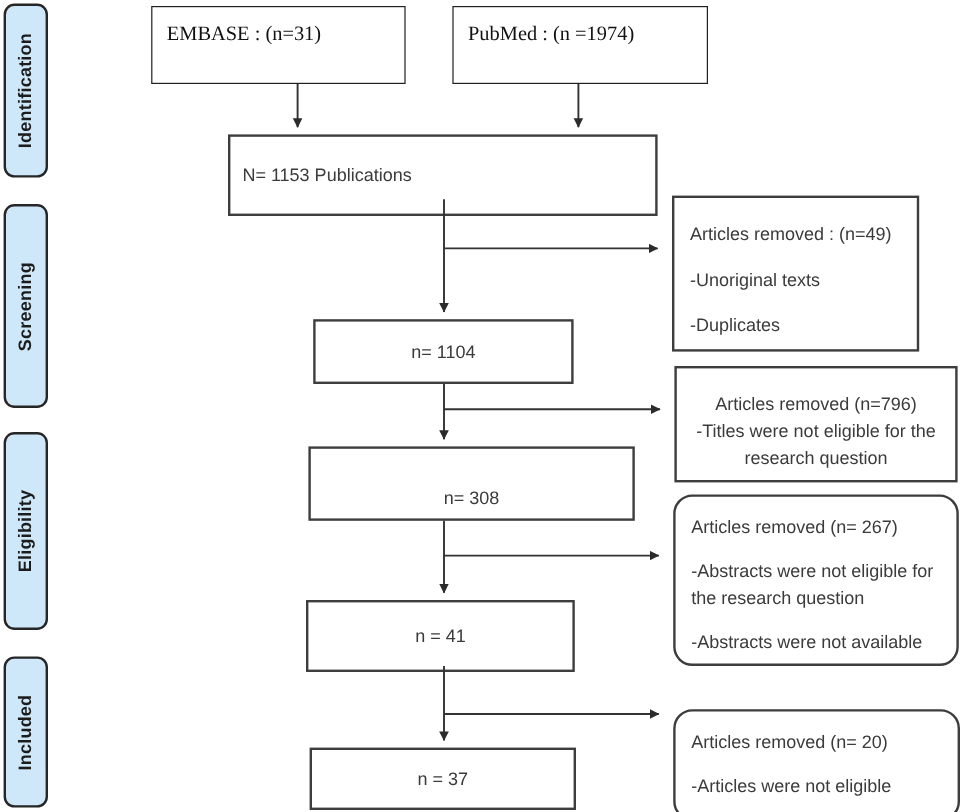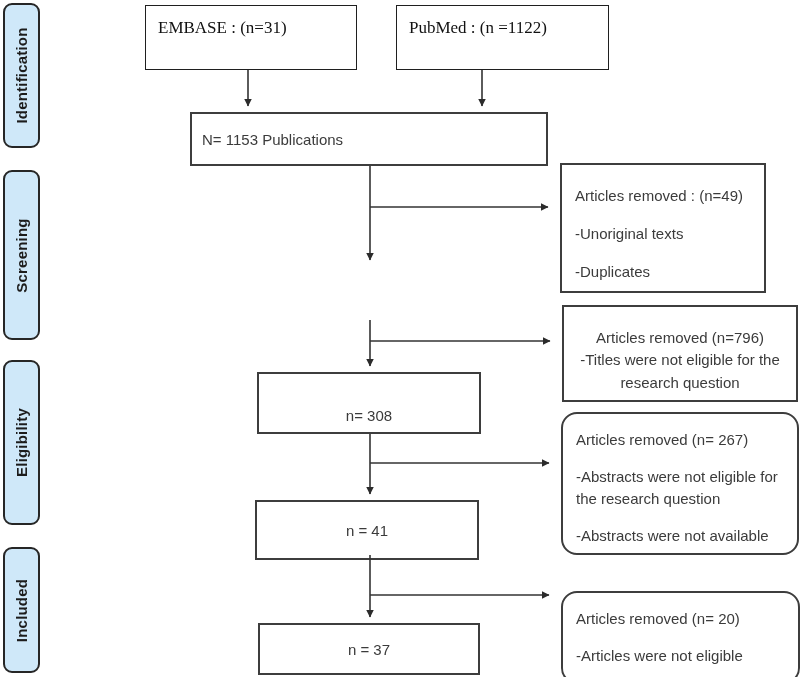--- a/index.html
+++ b/index.html
@@ -40,21 +40,20 @@
     background:#ffffff;
     border:2px solid var(--box-border);
     font-size:15px;
   }
   .source{
     border:1.5px solid #1f1f1f;
     font-family:"Liberation Serif",serif;
     font-size:17px;
     color:#111111;
     padding:12px 12px 0 12px;
-    margin-left:19px;
   }
   .flow-left{
     display:flex;align-items:center;
     padding-left:14px;
   }
   .flow-center{
     display:flex;align-items:center;justify-content:center;
   }
   .flow-bottom{
     display:flex;align-items:flex-end;justify-content:center;
@@ -92,26 +91,29 @@
     <span>Screening</span>
   </div>
   <div class="stage" style="top:360px;height:165px;">
     <span>Eligibility</span>
   </div>
   <div class="stage" style="top:547px;height:126px;">
     <span>Included</span>
   </div>
 
   <div class="box source" style="left:126px;top:5px;width:212px;height:65px;">EMBASE : (n=31)</div>
-  <div class="box source" style="left:377px;top:5px;width:213px;height:65px;">PubMed : (n =1122)</div>
+  <div class="box source" style="left:377px;top:5px;width:213px;height:65px;">PubMed : (n =1974)</div>
 
-  <div class="box flow-left" style="left:190px;top:112px;width:358px;height:54px;padding-left:10px;">
+  <div class="box flow-left" style="left:190px;top:112px;width:358px;height:68px;padding-left:10px;">
     <span>N= 1153 Publications</span>
   </div>
-  <div class="box flow-bottom" style="left:257px;top:372px;width:224px;height:62px;text-align:right;">
+  <div class="box flow-center" style="left:261px;top:266px;width:217px;height:54px;">
+    <span>n= 1104</span>
+  </div>
+  <div class="box flow-bottom" style="left:257px;top:372px;width:272px;height:62px;text-align:right;">
     <span>n= 308</span>
   </div>
   <div class="box flow-center" style="left:255px;top:500px;width:224px;height:60px;">
     <span>n = 41</span>
   </div>
   <div class="box flow-center" style="left:258px;top:623px;width:222px;height:52px;">
     <span>n = 37</span>
   </div>
 
   <div class="box removal" style="left:560px;top:163px;width:206px;height:130px;">

